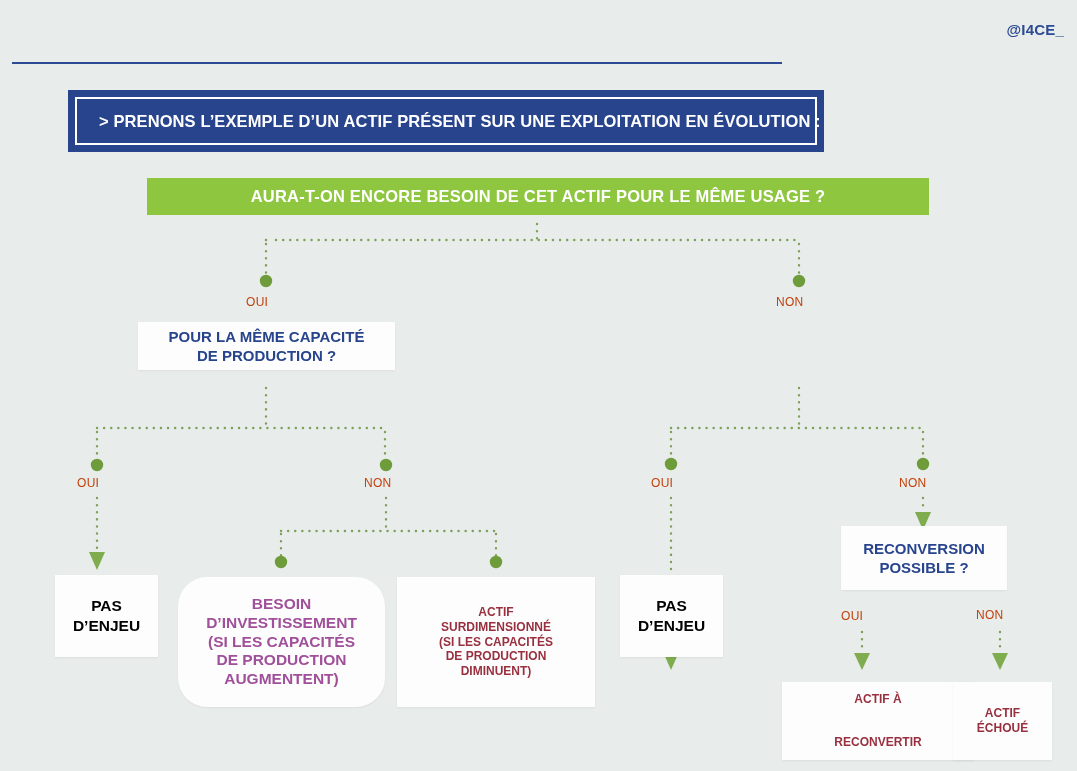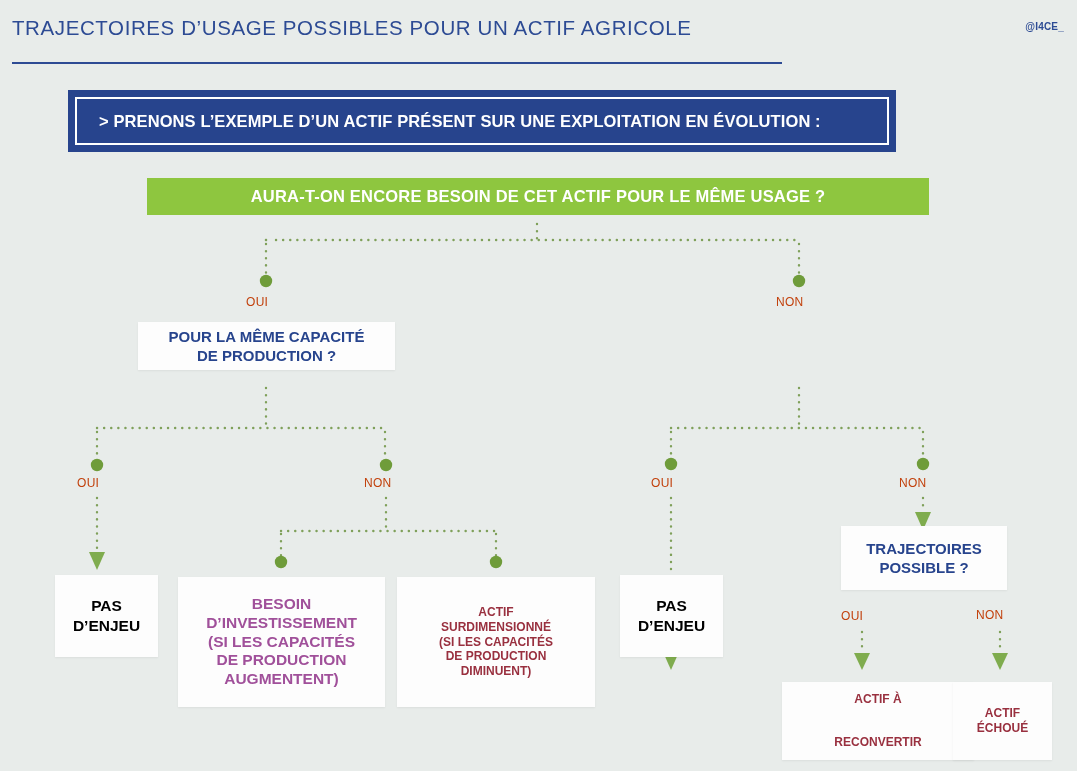--- a/index.html
+++ b/index.html
@@ -17,27 +17,27 @@
     position:absolute;left:12px;top:16px;
     font-size:20.5px;font-weight:400;letter-spacing:.6px;
     color:#2d4b94;white-space:nowrap;
   }
   .title-rule{
     position:absolute;left:12px;top:62px;width:770px;height:2px;
     background:#2d4b94;
   }
   .brand{
     position:absolute;right:13px;top:21px;
-    font-size:10px;font-weight:700;letter-spacing:.2px;
+    font-size:15px;font-weight:700;letter-spacing:.2px;
     color:#2d4b94;
   }
 
   
   .navy-banner{
-    position:absolute;left:68px;top:90px;width:828px;height:62px;
+    position:absolute;left:68px;top:90px;width:756px;height:62px;
     background:#27448d;
     border:3px solid #27448d;
     box-sizing:border-box;
     display:flex;align-items:center;
   }
   .navy-banner .inner{
     position:absolute;left:4px;top:4px;right:4px;bottom:4px;
     border:2px solid #ffffff;
     display:flex;align-items:center;
     box-sizing:border-box;
@@ -82,21 +82,20 @@
   .dot-path{fill:none;stroke:#7fa05a;stroke-width:2.4;
             stroke-linecap:round;stroke-dasharray:0.1 7;}
   .node-dot{fill:#6f9c3a;}
   .arrow{fill:#7fac4e;}
 </style>
 </head>
 <body>
 
 <div id="canvas">
 
-  <div class="page-title">TRAJECTOIRES D’USAGE POSSIBLES POUR UN ACTIF AGRICOLE</div>
   <div class="title-rule"></div>
   <div class="brand">@I4CE_</div>
 
   <div class="navy-banner">
     <div class="inner">
       <div class="txt">&gt; PRENONS L’EXEMPLE D’UN ACTIF PRÉSENT SUR UNE EXPLOITATION EN ÉVOLUTION :</div>
     </div>
   </div>
 
   <div class="green-bar">
@@ -167,30 +166,30 @@
   <div class="glabel" style="left:841px;top:609px;">OUI</div>
   <div class="glabel" style="left:976px;top:608px;">NON</div>
 
   <div class="wbox" style="left:138px;top:322px;width:257px;height:48px;">
     <span class="q-text line">POUR LA MÊME CAPACITÉ</span>
     <span class="q-text line">DE PRODUCTION ?</span>
   </div>
 
 
   <div class="wbox" style="left:841px;top:526px;width:166px;height:64px;">
-    <span class="q-text line">TRAJECTOIRES</span>
+    <span class="q-text line">RECONVERSION</span>
     <span class="q-text line">POSSIBLE ?</span>
   </div>
 
   <div class="wbox" style="left:55px;top:575px;width:103px;height:82px;">
     <span class="r-navy line">PAS</span>
     <span class="r-navy line">D’ENJEU</span>
   </div>
 
-  <div class="wbox" style="left:178px;top:577px;width:207px;height:130px;">
+  <div class="wbox" style="left:178px;top:577px;width:207px;height:130px;border-radius:29px;">
     <span class="r-magenta line">BESOIN</span>
     <span class="r-magenta line">D’INVESTISSEMENT</span>
     <span class="r-magenta sub">(SI LES CAPACITÉS</span>
     <span class="r-magenta sub">DE PRODUCTION</span>
     <span class="r-magenta sub">AUGMENTENT)</span>
   </div>
 
   <div class="wbox" style="left:397px;top:577px;width:198px;height:130px;">
     <span class="r-red line">ACTIF</span>
     <span class="r-red line">SURDIMENSIONNÉ</span>

